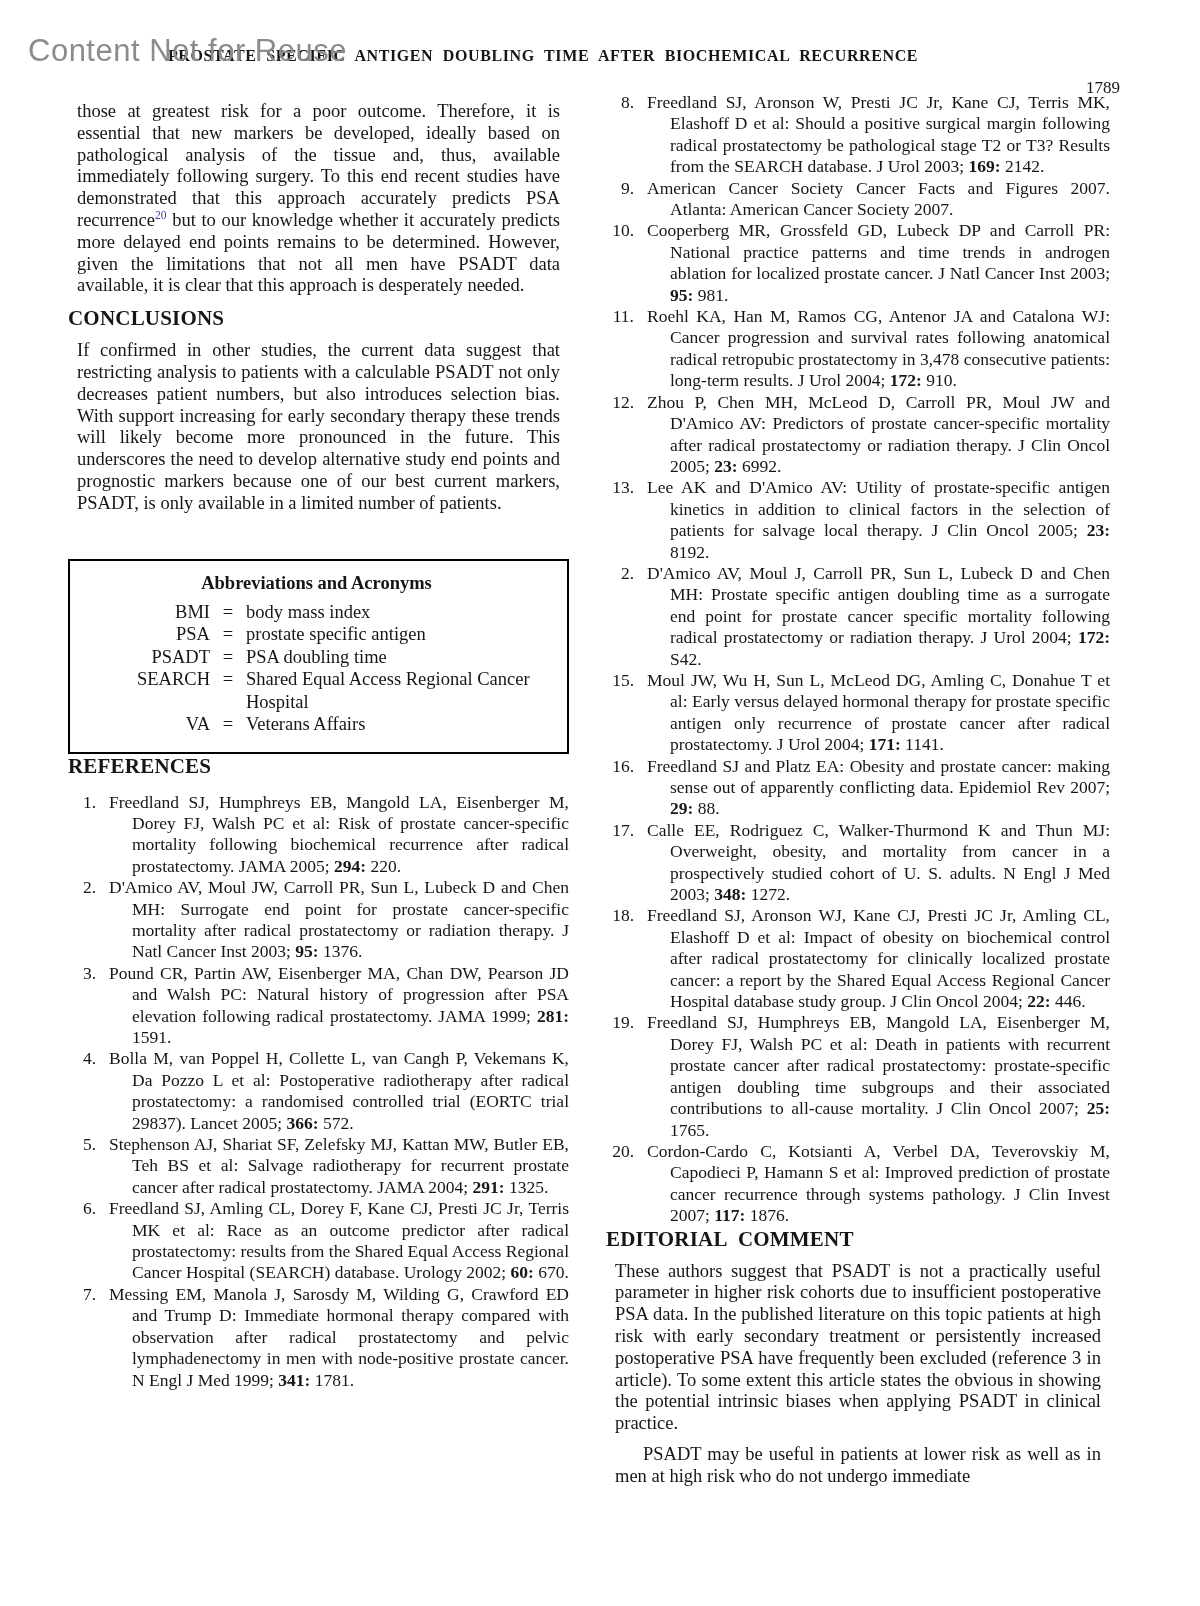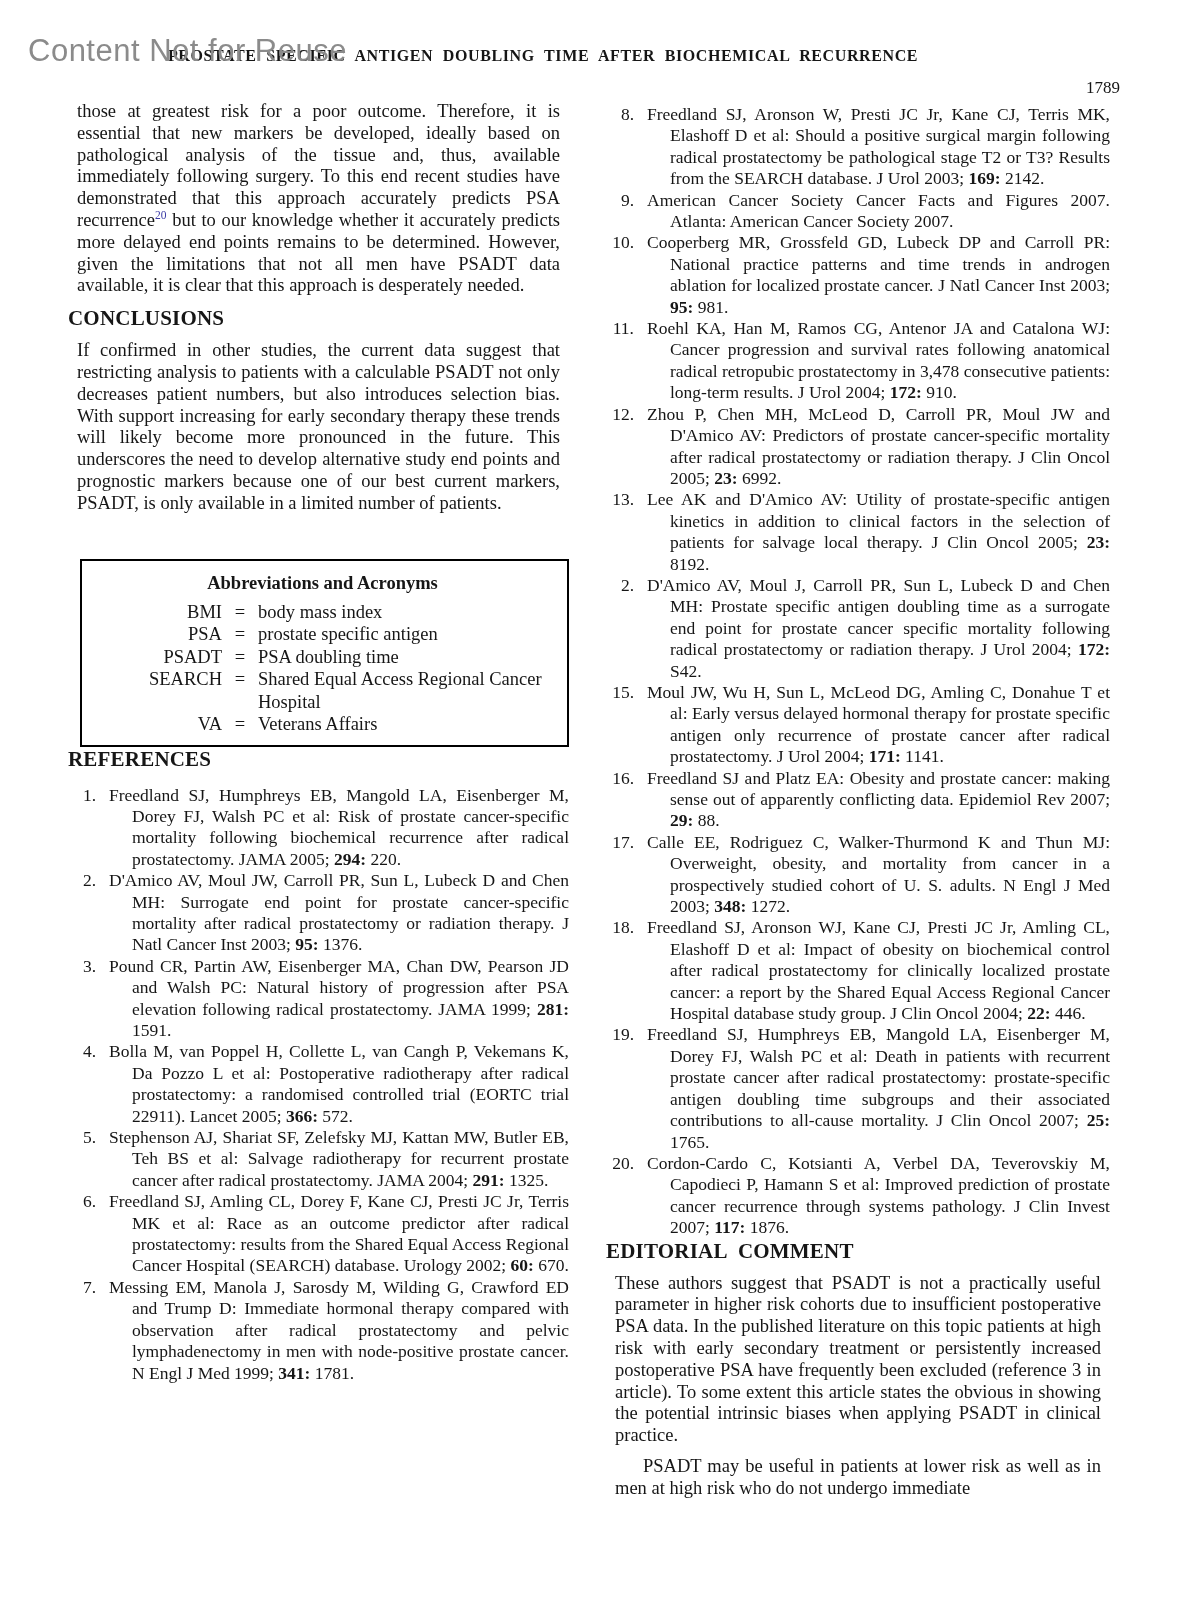--- a/index.html
+++ b/index.html
@@ -70,23 +70,23 @@
     margin: 0;
     font-size: 21px;
     font-weight: bold;
     letter-spacing: 0.2px;
     text-align: left;
   }
   .conclusions-heading { margin-top: 45px; }
   .conclusions-body { margin-top: 13px; }
   .abbrev-box {
     margin-top: 44px;
-    margin-left: 12px;
+    margin-left: 0;
     border: 2px solid #000000;
-    padding: 12px 14px 9px 10px;
+    padding: 12px 14px 16px 10px;
   }
   .abbrev-title {
     text-align: center;
     font-weight: bold;
     font-size: 18.5px;
     margin-bottom: 7px;
   }
   .abbrev-row {
     display: grid;
     grid-template-columns: 130px 36px 1fr;
@@ -95,21 +95,21 @@
     text-align: left;
   }
   .abbrev-abbr { text-align: right; }
   .abbrev-eq { text-align: center; }
   .references-heading { margin-top: 42px; }
   .ref-list {
     margin-top: 13px;
     font-size: 17.5px;
     line-height: 21.4px;
   }
-  .ref-list-right { margin-top: 12px; }
+  .ref-list-right { margin-top: 0; }
   .ref {
     padding-left: 64px;
     text-indent: -64px;
   }
   .ref-num {
     display: inline-block;
     width: 28px;
     text-align: right;
     margin-right: 13px;
     text-indent: 0;
@@ -170,21 +170,21 @@
           <span class="abbrev-eq">=</span>
           <span class="abbrev-def">Veterans Affairs</span>
         </div>
       </div>
 
       <h2 class="section-heading references-heading">REFERENCES</h2>
       <div class="ref-list">
           <div class="ref"><span class="ref-num">1.</span><span>Freedland SJ, Humphreys EB, Mangold LA, Eisenberger M, Dorey FJ, Walsh PC et al: Risk of prostate cancer-specific mortality following biochemical recurrence after radical prostatectomy. JAMA 2005; </span><span class="ref-vol">294:</span><span> 220.</span></div>
           <div class="ref"><span class="ref-num">2.</span><span>D'Amico AV, Moul JW, Carroll PR, Sun L, Lubeck D and Chen MH: Surrogate end point for prostate cancer-specific mortality after radical prostatectomy or radiation therapy. J Natl Cancer Inst 2003; </span><span class="ref-vol">95:</span><span> 1376.</span></div>
           <div class="ref"><span class="ref-num">3.</span><span>Pound CR, Partin AW, Eisenberger MA, Chan DW, Pearson JD and Walsh PC: Natural history of progression after PSA elevation following radical prostatectomy. JAMA 1999; </span><span class="ref-vol">281:</span><span> 1591.</span></div>
-          <div class="ref"><span class="ref-num">4.</span><span>Bolla M, van Poppel H, Collette L, van Cangh P, Vekemans K, Da Pozzo L et al: Postoperative radiotherapy after radical prostatectomy: a randomised controlled trial (EORTC trial 22911). Lancet 2005; </span><span class="ref-vol">366:</span><span> 572.</span></div>
+          <div class="ref"><span class="ref-num">4.</span><span>Bolla M, van Poppel H, Collette L, van Cangh P, Vekemans K, Da Pozzo L et al: Postoperative radiotherapy after radical prostatectomy: a randomised controlled trial (EORTC trial 29837). Lancet 2005; </span><span class="ref-vol">366:</span><span> 572.</span></div>
           <div class="ref"><span class="ref-num">5.</span><span>Stephenson AJ, Shariat SF, Zelefsky MJ, Kattan MW, Butler EB, Teh BS et al: Salvage radiotherapy for recurrent prostate cancer after radical prostatectomy. JAMA 2004; </span><span class="ref-vol">291:</span><span> 1325.</span></div>
           <div class="ref"><span class="ref-num">6.</span><span>Freedland SJ, Amling CL, Dorey F, Kane CJ, Presti JC Jr, Terris MK et al: Race as an outcome predictor after radical prostatectomy: results from the Shared Equal Access Regional Cancer Hospital (SEARCH) database. Urology 2002; </span><span class="ref-vol">60:</span><span> 670.</span></div>
           <div class="ref"><span class="ref-num">7.</span><span>Messing EM, Manola J, Sarosdy M, Wilding G, Crawford ED and Trump D: Immediate hormonal therapy compared with observation after radical prostatectomy and pelvic lymphadenectomy in men with node-positive prostate cancer. N Engl J Med 1999; </span><span class="ref-vol">341:</span><span> 1781.</span></div>
         </div>
 
     </div>
 
     <div class="col col-right">
 
       <div class="ref-list ref-list-right">

